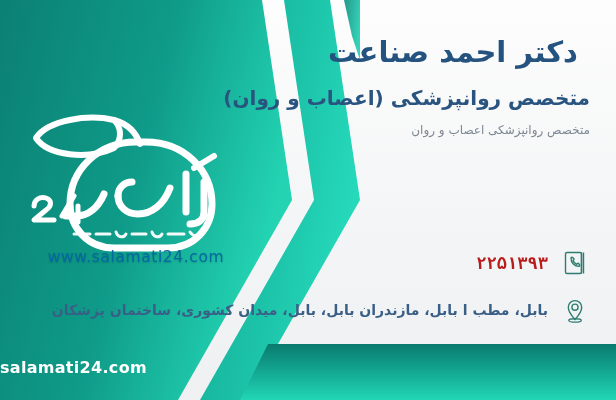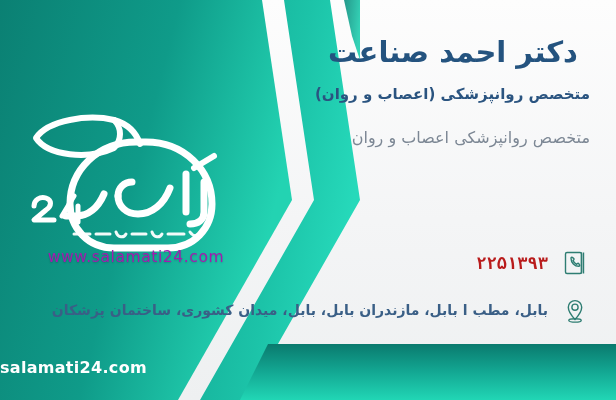--- a/index.html
+++ b/index.html
@@ -28,40 +28,40 @@
   
   .logo{
     position:absolute;left:18px;top:108px;width:236px;height:170px;
     color:#ffffff;
   }
   .logo svg{display:block;}
   .logo-url{
     position:absolute;left:0;top:140px;width:236px;
     text-align:center;
     font-family:"DejaVu Sans","Liberation Sans",sans-serif;
-    font-size:15.5px;letter-spacing:.6px;color:#a21caf;
+    font-size:15.5px;letter-spacing:.6px;color:#0369a1;
     text-shadow:0 1px 2px rgba(0,0,0,.18);
   }
 
   
   .info{
     position:absolute;right:26px;top:34px;width:420px;
     text-align:right;direction:rtl;
   }
   .doc-name{
     font-size:29px;font-weight:bold;color:#24537f;
     letter-spacing:0px;line-height:1.25;
     margin:0 12px 14px 0;white-space:nowrap;
   }
   .doc-spec{
-    font-size:15px;font-weight:bold;color:#2a5480;
-    line-height:1.4;margin:0 0 22px 0;white-space:nowrap;
+    font-size:20px;font-weight:bold;color:#2a5480;
+    line-height:1.4;margin:0 0 10px 0;white-space:nowrap;
   }
   .doc-spec-sub{
-    font-size:16px;font-weight:normal;color:#7c8794;
+    font-size:12px;font-weight:normal;color:#7c8794;
     line-height:1.4;margin:0;white-space:nowrap;
   }
 
   
   .contacts{
     position:absolute;right:24px;top:246px;width:460px;
     direction:rtl;
   }
   .c-row{
     display:flex;flex-direction:row;align-items:center;

